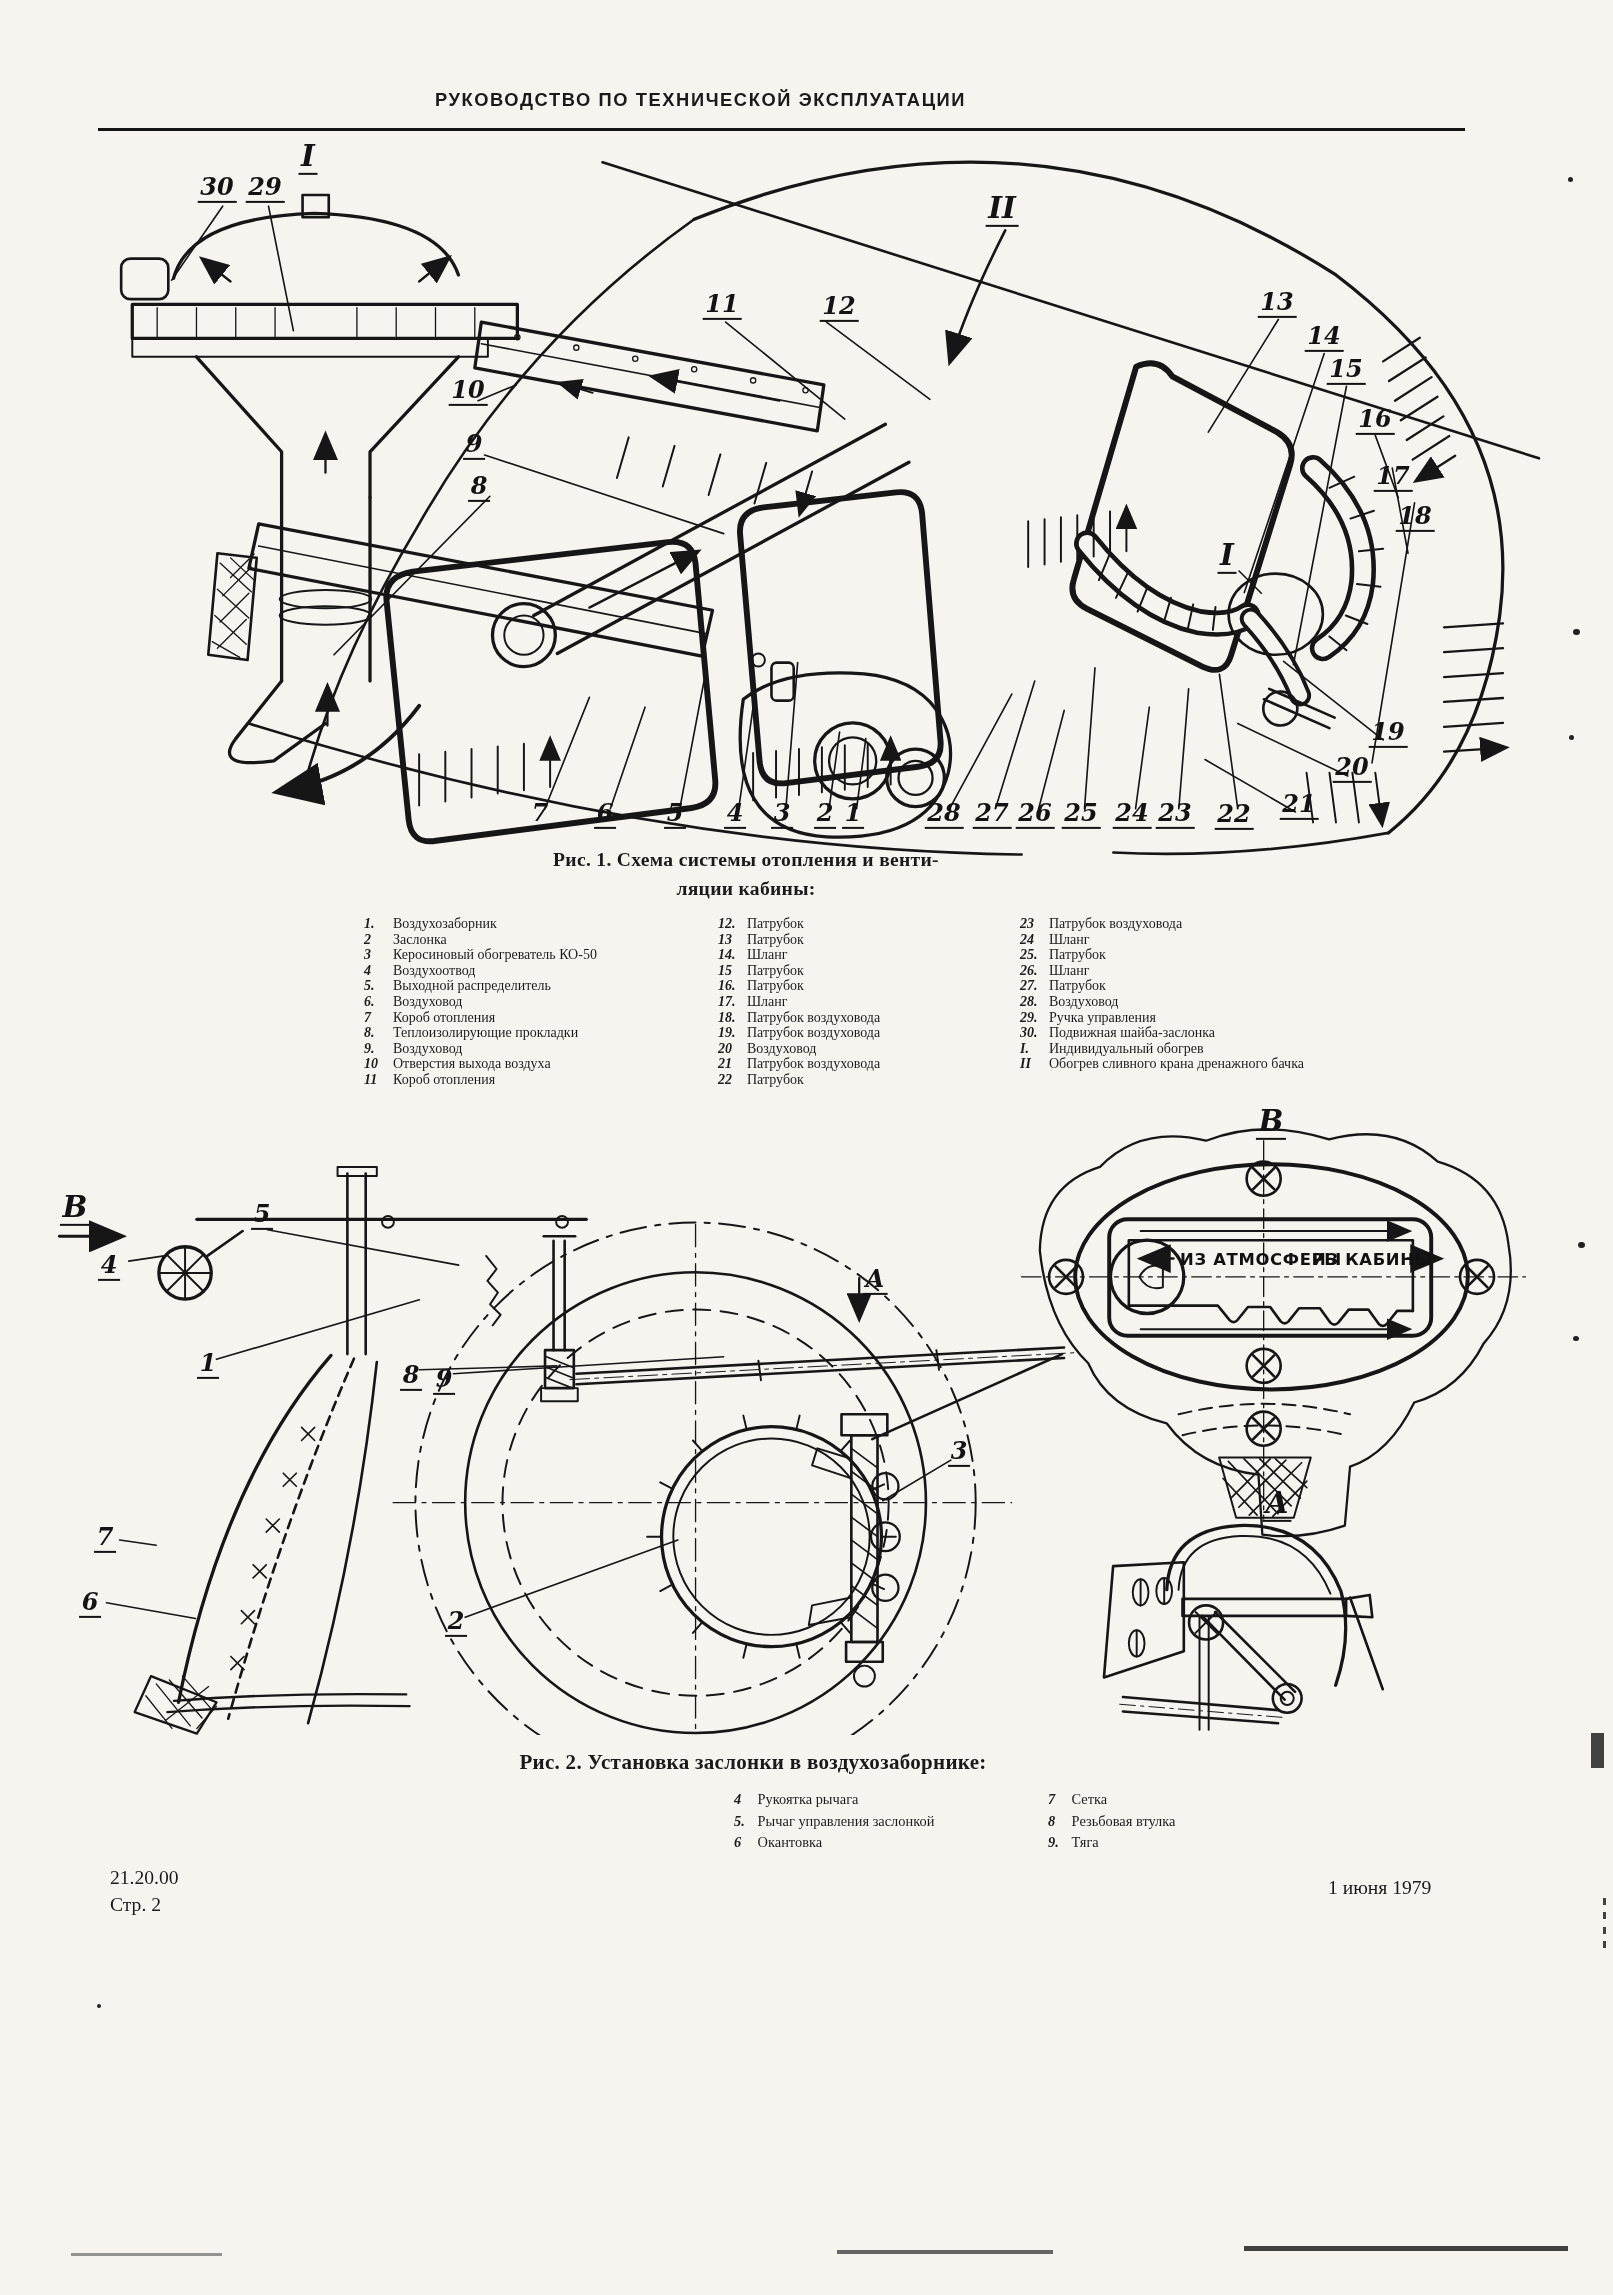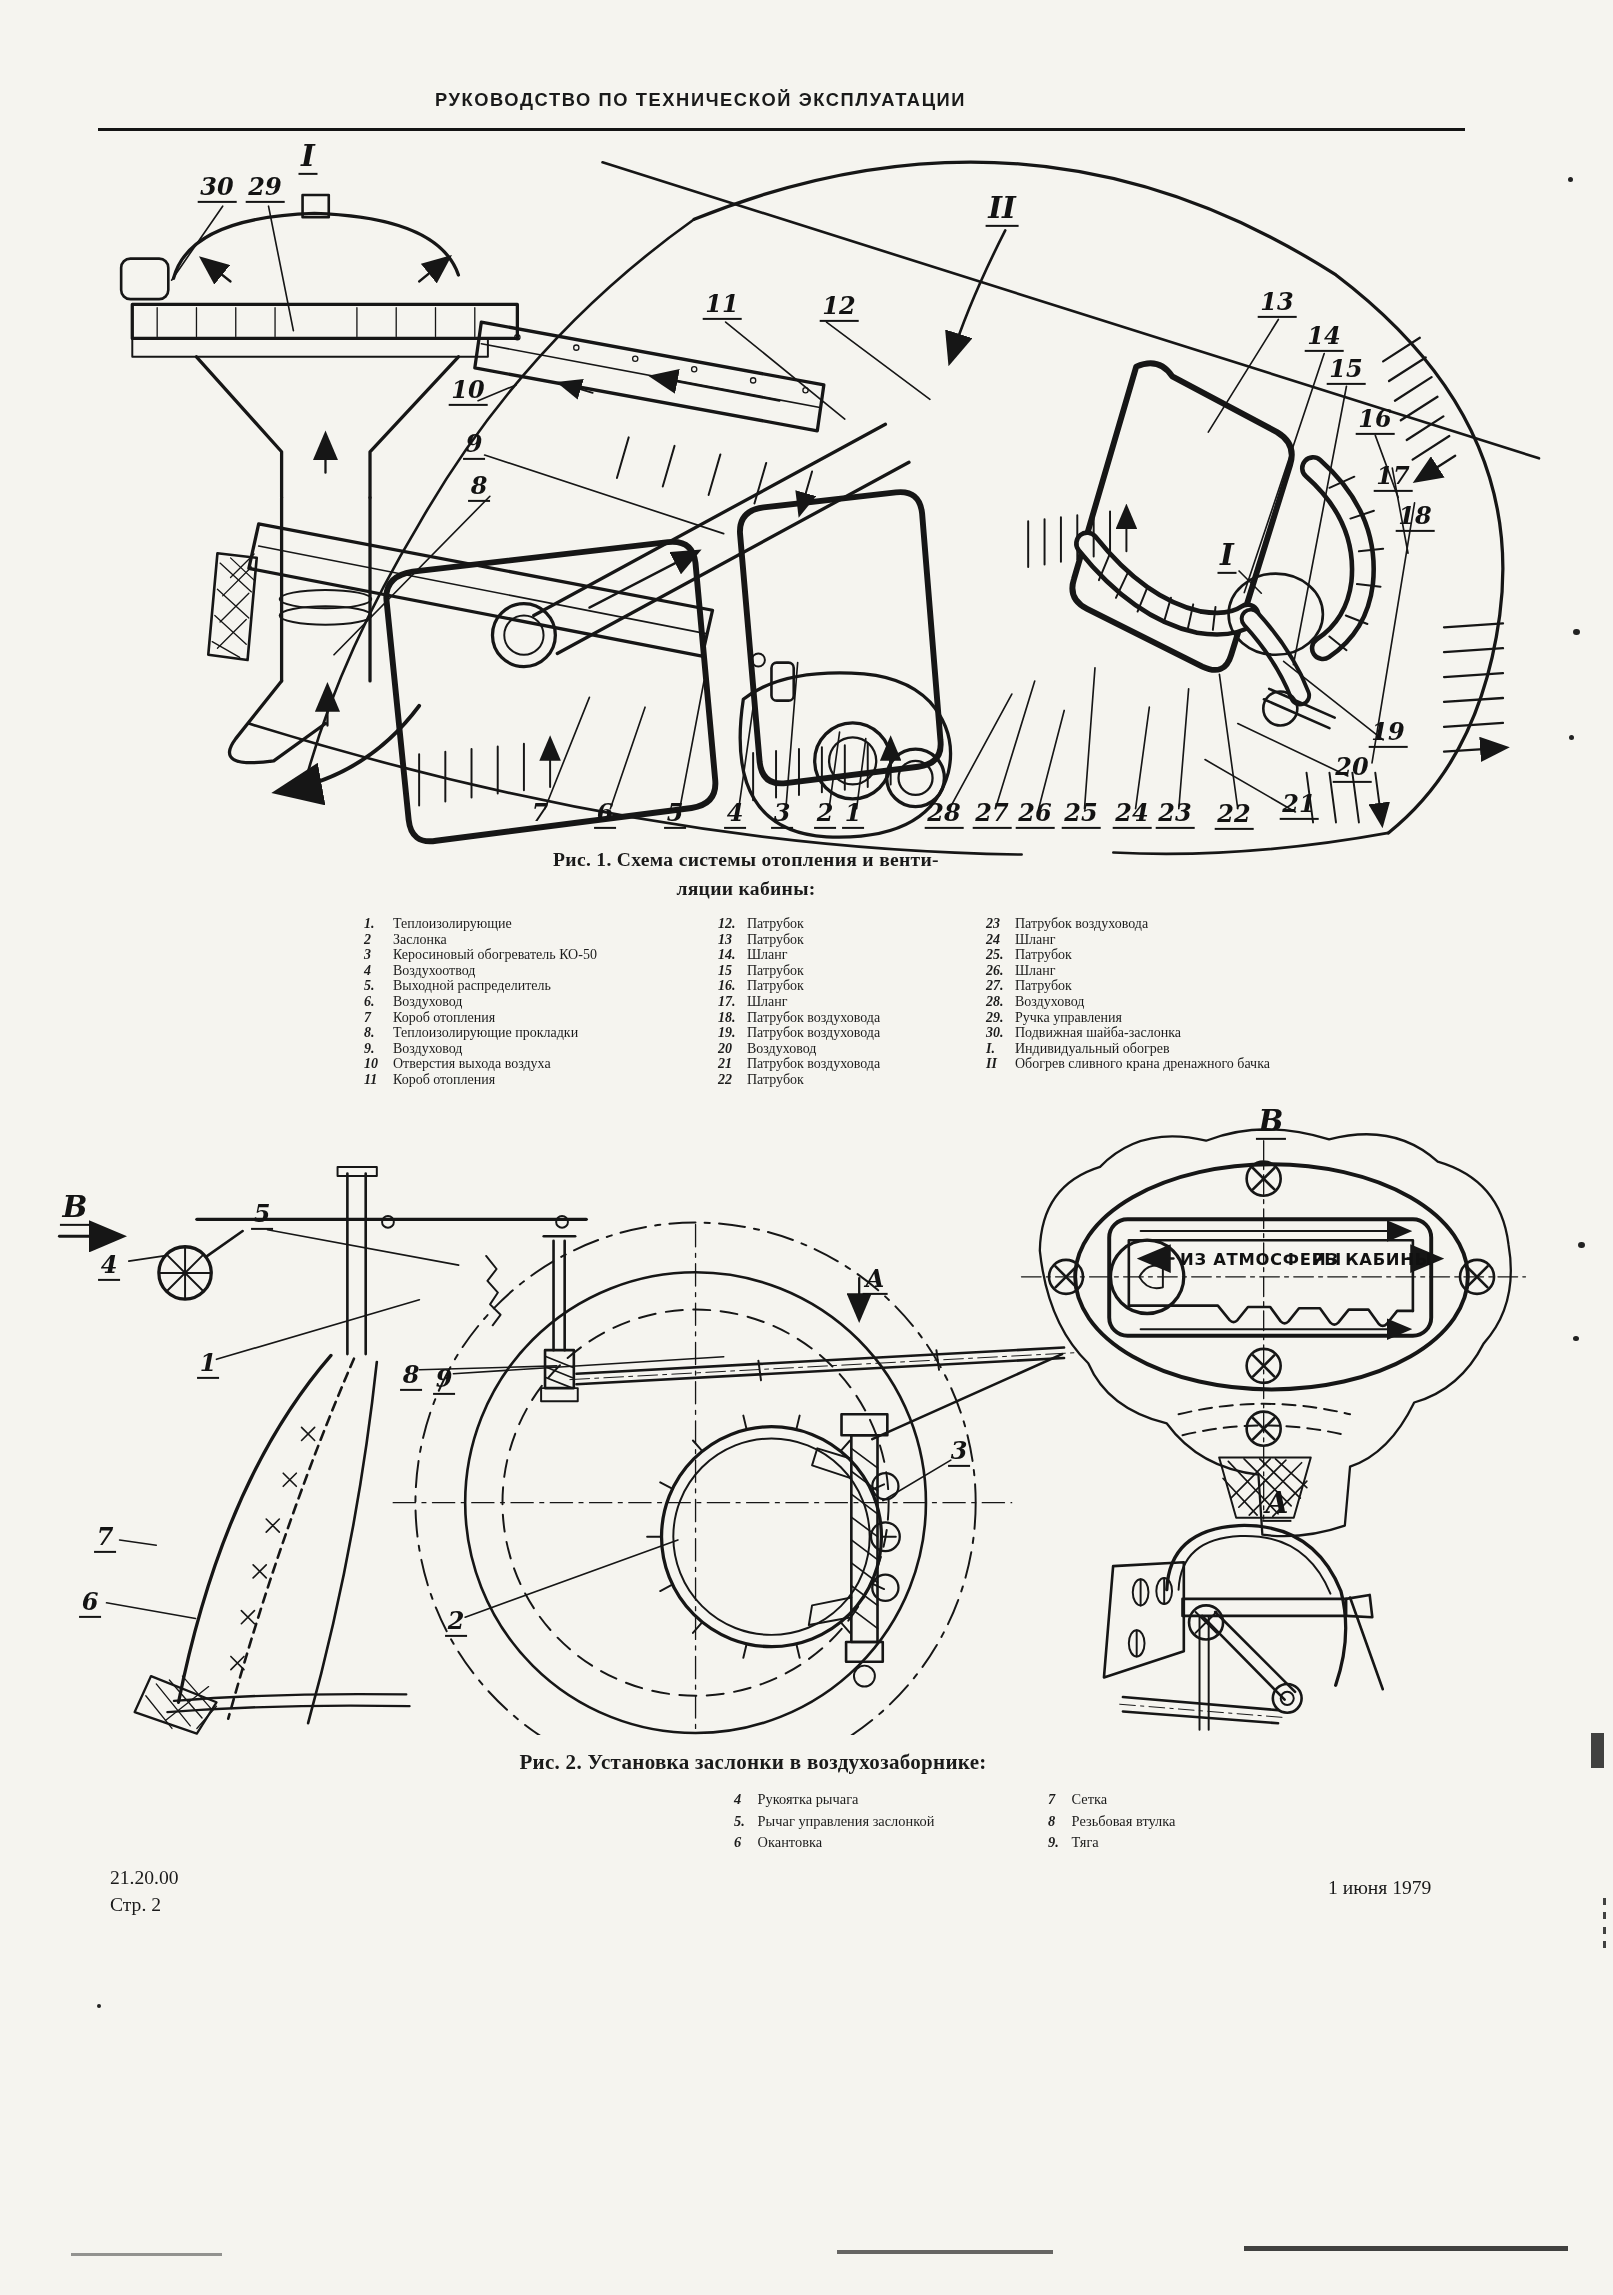--- a/index.html
+++ b/index.html
@@ -168,21 +168,21 @@
       <path d="M1734,1235 L1755,1080"></path>
       <path d="M1800,1235 L1815,1052"></path>
       <path d="M1890,1235 L1862,1030"></path>
     </g>
   </svg>
 
   <div class="abs cap" style="left:458px;top:849px;width:576px">Рис. 1. Схема системы отопления и венти-</div>
   <div class="abs cap" style="left:458px;top:878px;width:576px">ляции кабины:</div>
 
   <div class="abs legend-col" style="left:364px;top:916px">
-      <div class="lrow"><span class="ln">1.</span><span class="lt">Теплоизолирующие</span></div>
+      <div class="lrow"><span class="ln">1.</span><span class="lt">Воздухозаборник</span></div>
       <div class="lrow"><span class="ln">2</span><span class="lt">Заслонка</span></div>
       <div class="lrow"><span class="ln">3</span><span class="lt">Керосиновый обогреватель КО-50</span></div>
       <div class="lrow"><span class="ln">4</span><span class="lt">Воздухоотвод</span></div>
       <div class="lrow"><span class="ln">5.</span><span class="lt">Выходной распределитель</span></div>
       <div class="lrow"><span class="ln">6.</span><span class="lt">Воздуховод</span></div>
       <div class="lrow"><span class="ln">7</span><span class="lt">Короб отопления</span></div>
       <div class="lrow"><span class="ln">8.</span><span class="lt">Теплоизолирующие прокладки</span></div>
       <div class="lrow"><span class="ln">9.</span><span class="lt">Воздуховод</span></div>
       <div class="lrow"><span class="ln">10</span><span class="lt">Отверстия выхода воздуха</span></div>
       <div class="lrow"><span class="ln">11</span><span class="lt">Короб отопления</span></div>
@@ -193,21 +193,21 @@
       <div class="lrow"><span class="ln">14.</span><span class="lt">Шланг</span></div>
       <div class="lrow"><span class="ln">15</span><span class="lt">Патрубок</span></div>
       <div class="lrow"><span class="ln">16.</span><span class="lt">Патрубок</span></div>
       <div class="lrow"><span class="ln">17.</span><span class="lt">Шланг</span></div>
       <div class="lrow"><span class="ln">18.</span><span class="lt">Патрубок воздуховода</span></div>
       <div class="lrow"><span class="ln">19.</span><span class="lt">Патрубок воздуховода</span></div>
       <div class="lrow"><span class="ln">20</span><span class="lt">Воздуховод</span></div>
       <div class="lrow"><span class="ln">21</span><span class="lt">Патрубок воздуховода</span></div>
       <div class="lrow"><span class="ln">22</span><span class="lt">Патрубок</span></div>
     </div>
-  <div class="abs legend-col" style="left:986px;top:916px">
+  <div class="abs legend-col" style="left:1020px;top:916px">
       <div class="lrow"><span class="ln">23</span><span class="lt">Патрубок воздуховода</span></div>
       <div class="lrow"><span class="ln">24</span><span class="lt">Шланг</span></div>
       <div class="lrow"><span class="ln">25.</span><span class="lt">Патрубок</span></div>
       <div class="lrow"><span class="ln">26.</span><span class="lt">Шланг</span></div>
       <div class="lrow"><span class="ln">27.</span><span class="lt">Патрубок</span></div>
       <div class="lrow"><span class="ln">28.</span><span class="lt">Воздуховод</span></div>
       <div class="lrow"><span class="ln">29.</span><span class="lt">Ручка управления</span></div>
       <div class="lrow"><span class="ln">30.</span><span class="lt">Подвижная шайба-заслонка</span></div>
       <div class="lrow"><span class="ln">I.</span><span class="lt">Индивидуальный обогрев</span></div>
       <div class="lrow"><span class="ln">II</span><span class="lt">Обогрев сливного крана дренажного бачка</span></div>

